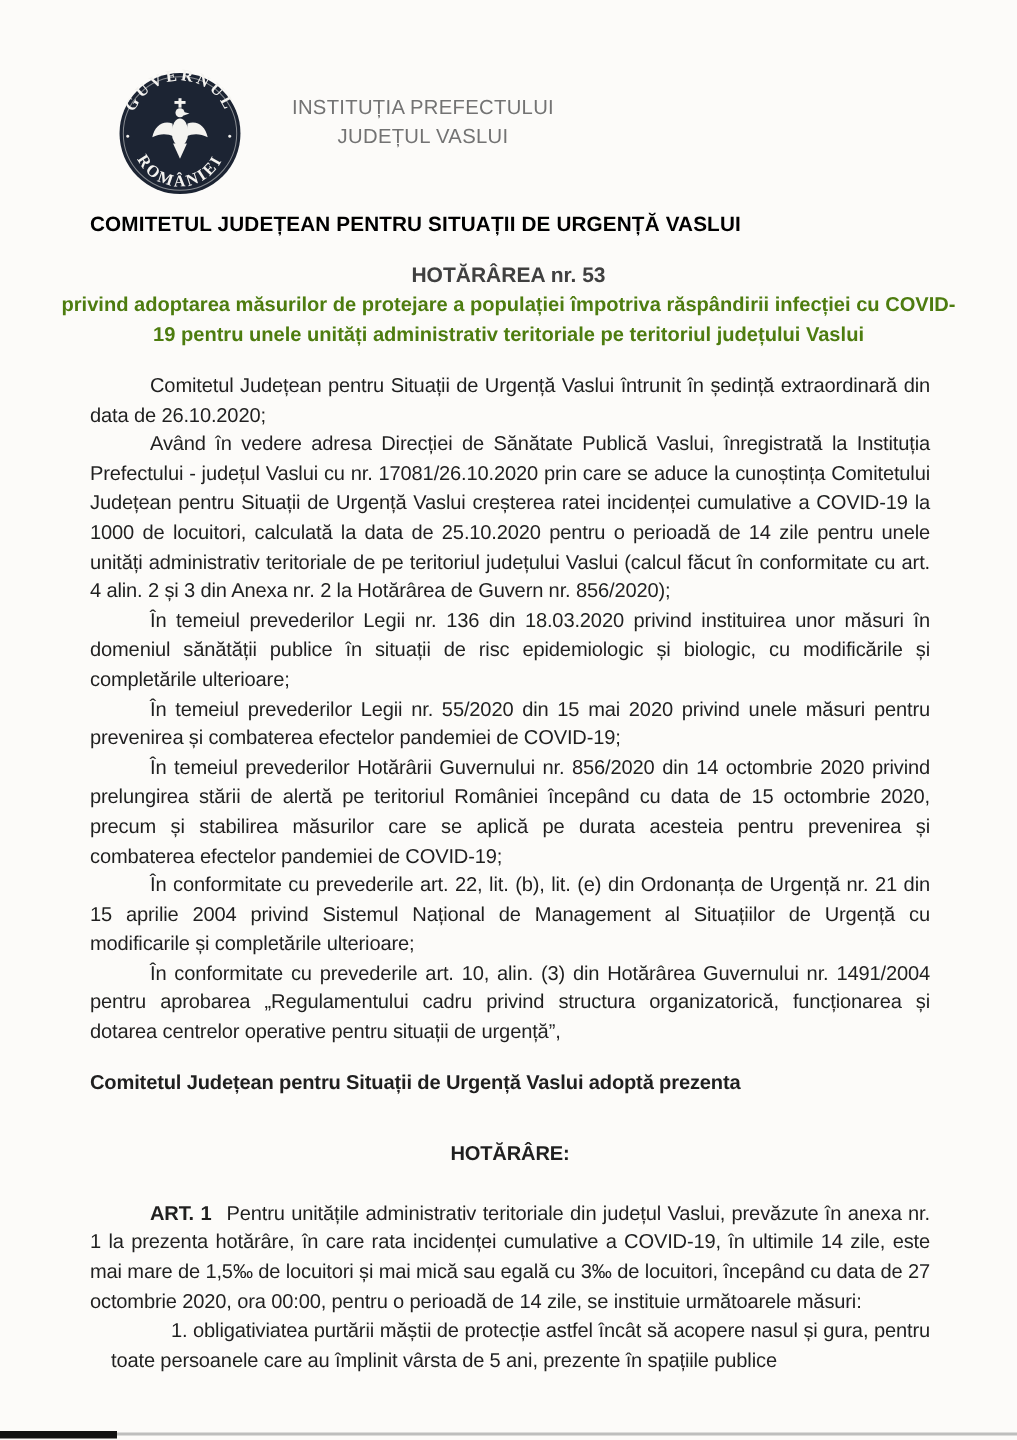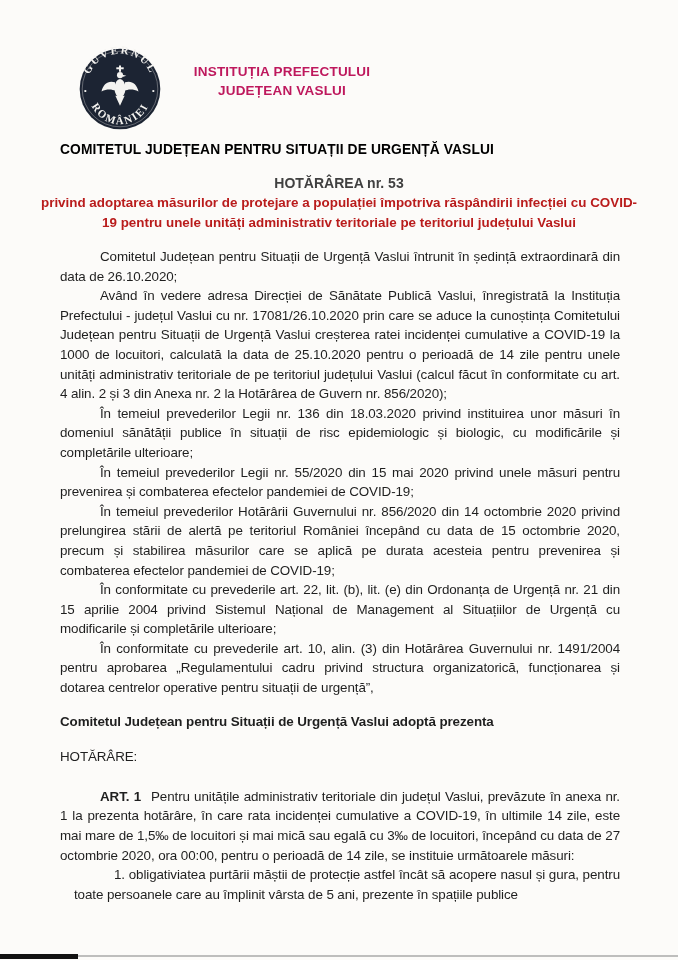--- a/index.html
+++ b/index.html
@@ -8,41 +8,41 @@
     width:678px;height:960px;
     background:#fcfbf9;
     overflow:hidden;
     font-family:"Liberation Sans","DejaVu Sans",sans-serif;
     color:#1f1f1f;
     box-sizing:border-box;
   }
   .letterhead-row{display:flex;padding:46px 0 0 78px;gap:20px;align-items:flex-start;}
   .seal{width:84px;height:86px;flex:0 0 auto;}
   .letterhead-text{
-    font-weight:700;font-size:13.5px;line-height:19px;
-    text-align:center;width:200px;margin-top:16px;letter-spacing:0.2px;color:#be185d;
+    font-weight:400;font-size:13.5px;line-height:19px;
+    text-align:center;width:200px;margin-top:16px;letter-spacing:0.2px;color:#737373;
   }
   .committee{
     margin:10px 58px 0 60px;font-weight:700;font-size:13.8px;
     letter-spacing:0.1px;color:#000000;
   }
   .decision-number{text-align:center;font-weight:700;font-size:14px;margin-top:18px;color:#404040;}
   .decision-subject{
     text-align:center;font-weight:700;font-size:13.4px;line-height:20px;
-    margin:2px auto 0;width:606px;color:#b91c1c;
+    margin:2px auto 0;width:606px;color:#4d7c0f;
   }
   .body-text{
     margin:14px 58px 0 60px;
     font-size:13.4px;line-height:19.6px;letter-spacing:-0.1px;
     text-align:justify;color:#1f1f1f;
   }
   .body-text p{margin:0;}
   p.recital{text-indent:40px;}
   p.adoption{margin-top:14px;text-align:left;font-weight:700;text-indent:0;}
-  p.decision-heading{margin-top:16px;font-weight:400;text-indent:0;}
+  p.decision-heading{margin-top:28px;text-align:center;font-weight:700;text-indent:0;}
   p.article{margin-top:20px;text-indent:40px;}
   .art-label{font-weight:700;margin-right:10px;}
   p.measure{text-indent:40px;margin-left:14px;}
   .scan-edge-line{
     position:absolute;left:0;right:0;bottom:3px;height:2px;
     background:#b3b3b3;opacity:0.85;
   }
   .scan-edge-dark{
     position:absolute;left:0;bottom:1px;width:78px;height:5px;background:#121212;
   }
@@ -76,21 +76,21 @@
           <path d="M53,33 L57.5,34.2 L53,35.8 Z"></path>
           <ellipse cx="50" cy="49" rx="6.5" ry="11"></ellipse>
           <path d="M44,42 C36,39.5 30,44 28,53 C34,50 40,50 45,52.5 Z"></path>
           <path d="M56,42 C64,39.5 70,44 72,53 C66,50 60,50 55,52.5 Z"></path>
           <path d="M44.5,58 L55.5,58 L50,70 Z"></path>
         </g>
       </svg>
     </div>
     <div class="letterhead-text">
       <div>INSTITUȚIA PREFECTULUI</div>
-      <div>JUDEȚEAN VASLUI</div>
+      <div>JUDEȚUL VASLUI</div>
     </div>
   </div>
 
   <div class="committee">COMITETUL JUDEȚEAN PENTRU SITUAȚII DE URGENȚĂ VASLUI</div>
 
   <div class="decision-number">HOTĂRÂREA nr. 53</div>
   <div class="decision-subject">privind adoptarea măsurilor de protejare a populației împotriva răspândirii infecției cu COVID-19 pentru unele unități administrativ teritoriale pe teritoriul județului Vaslui</div>
 
   <div class="body-text">
     <p class="recital">Comitetul Județean pentru Situații de Urgență Vaslui întrunit în ședință extraordinară din data de 26.10.2020;</p>

